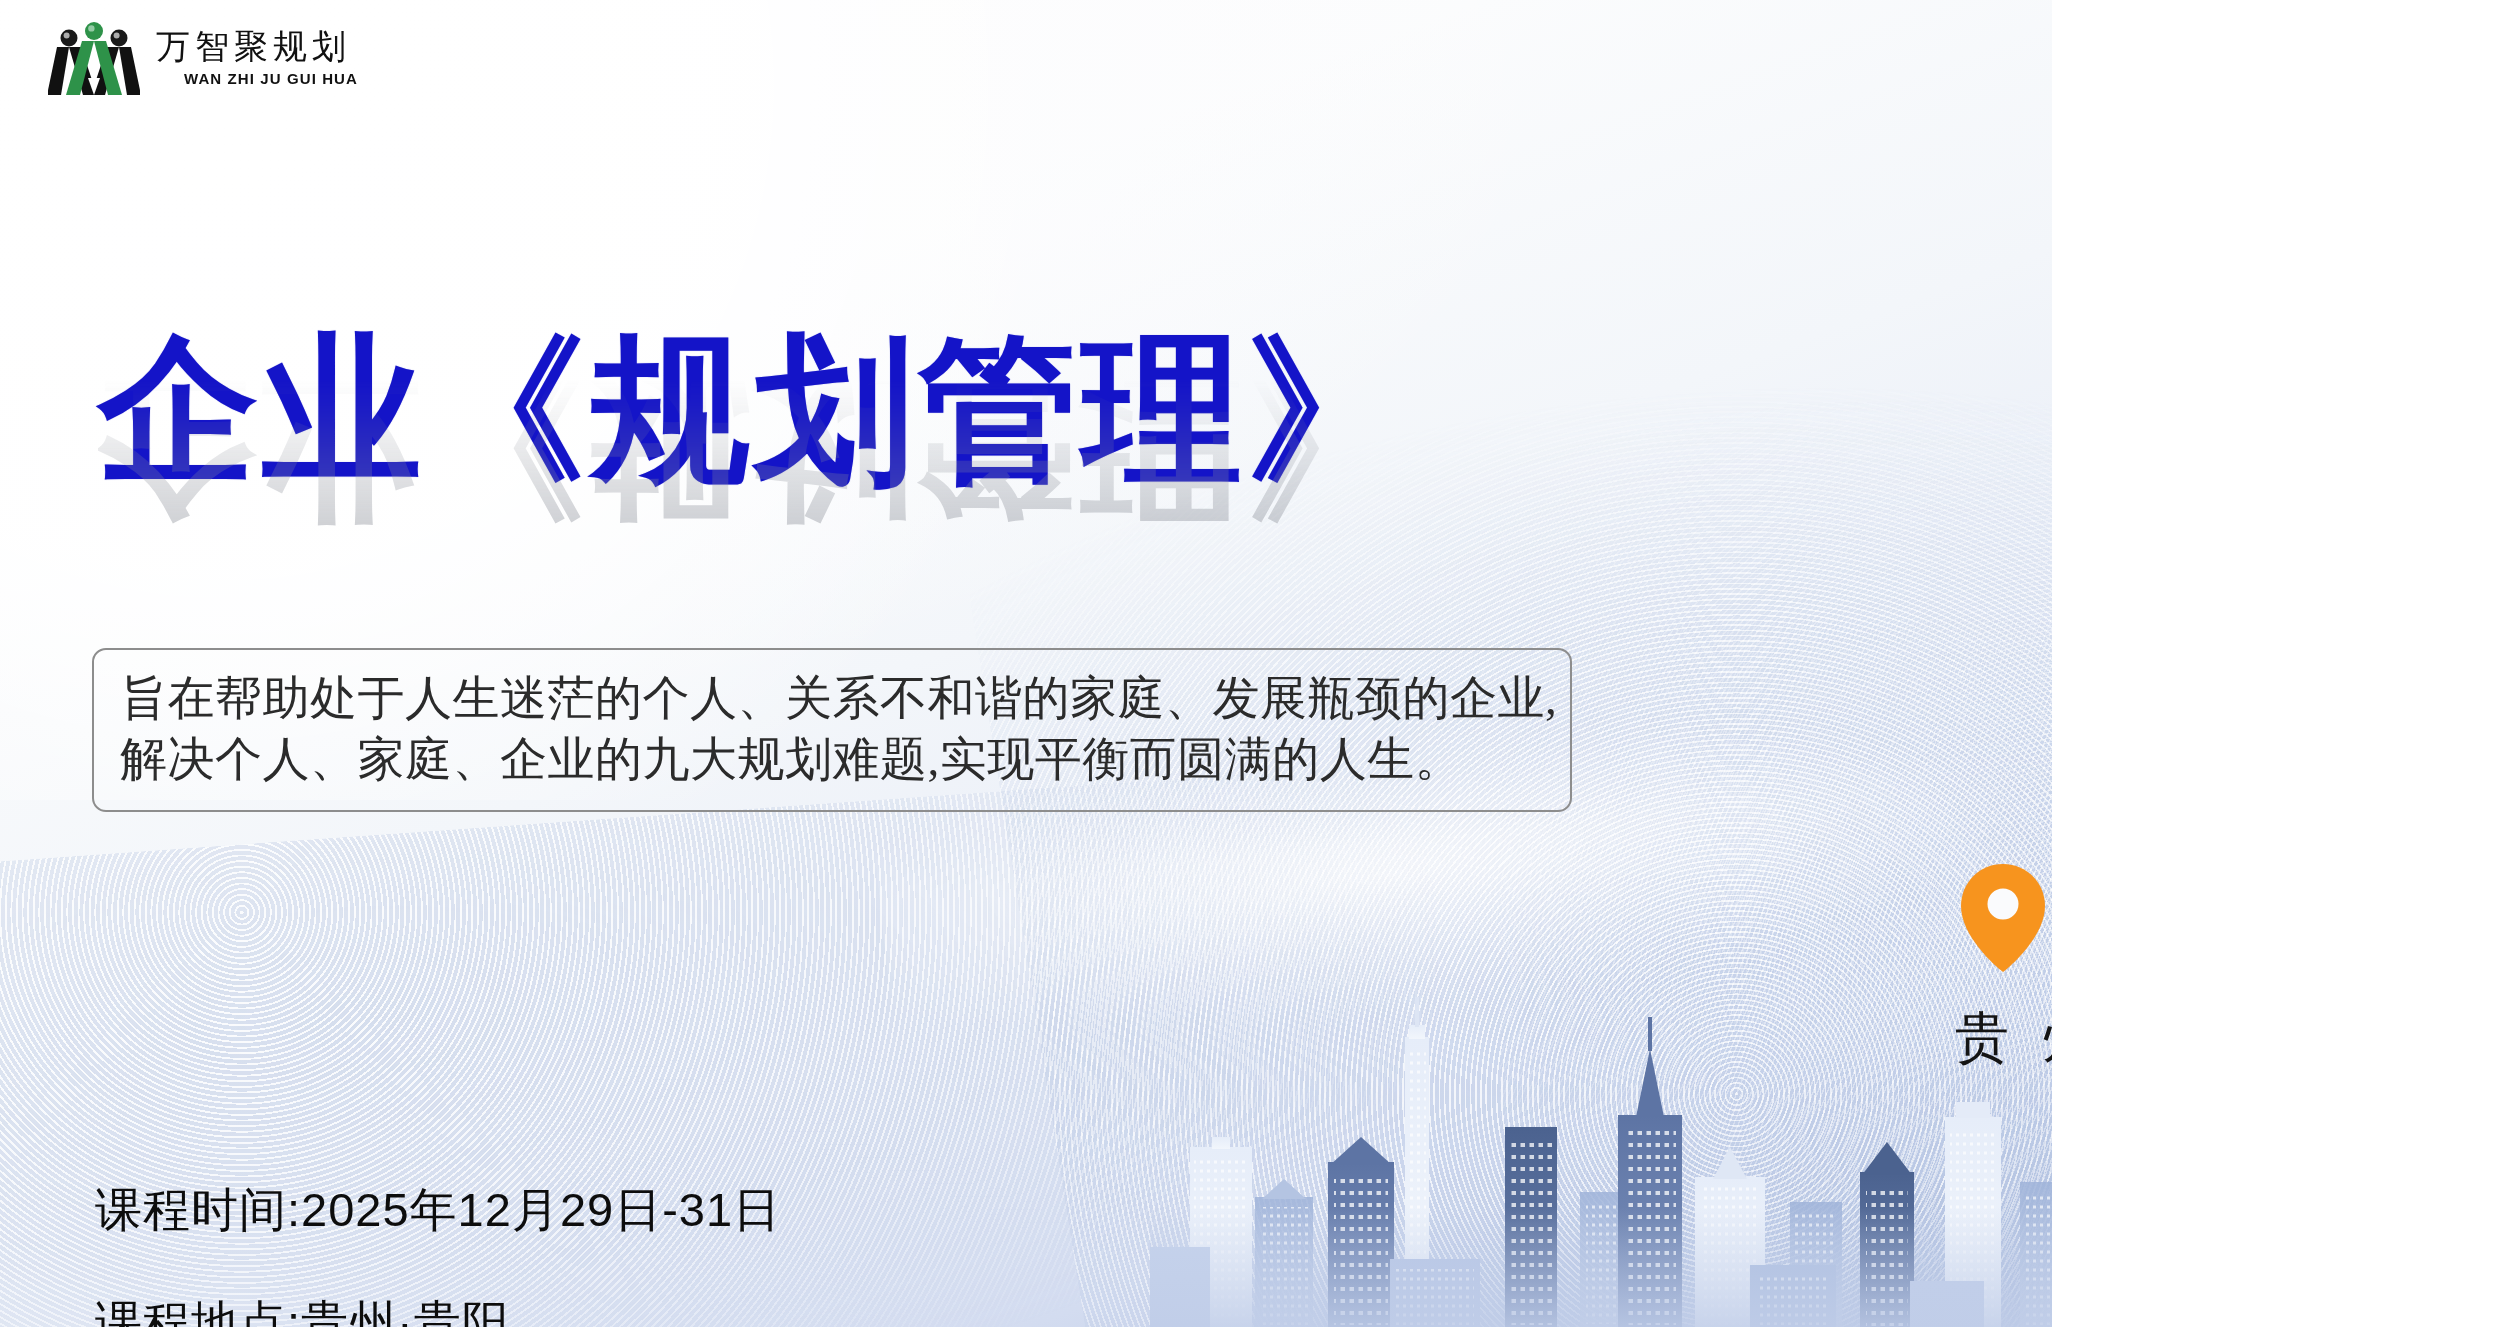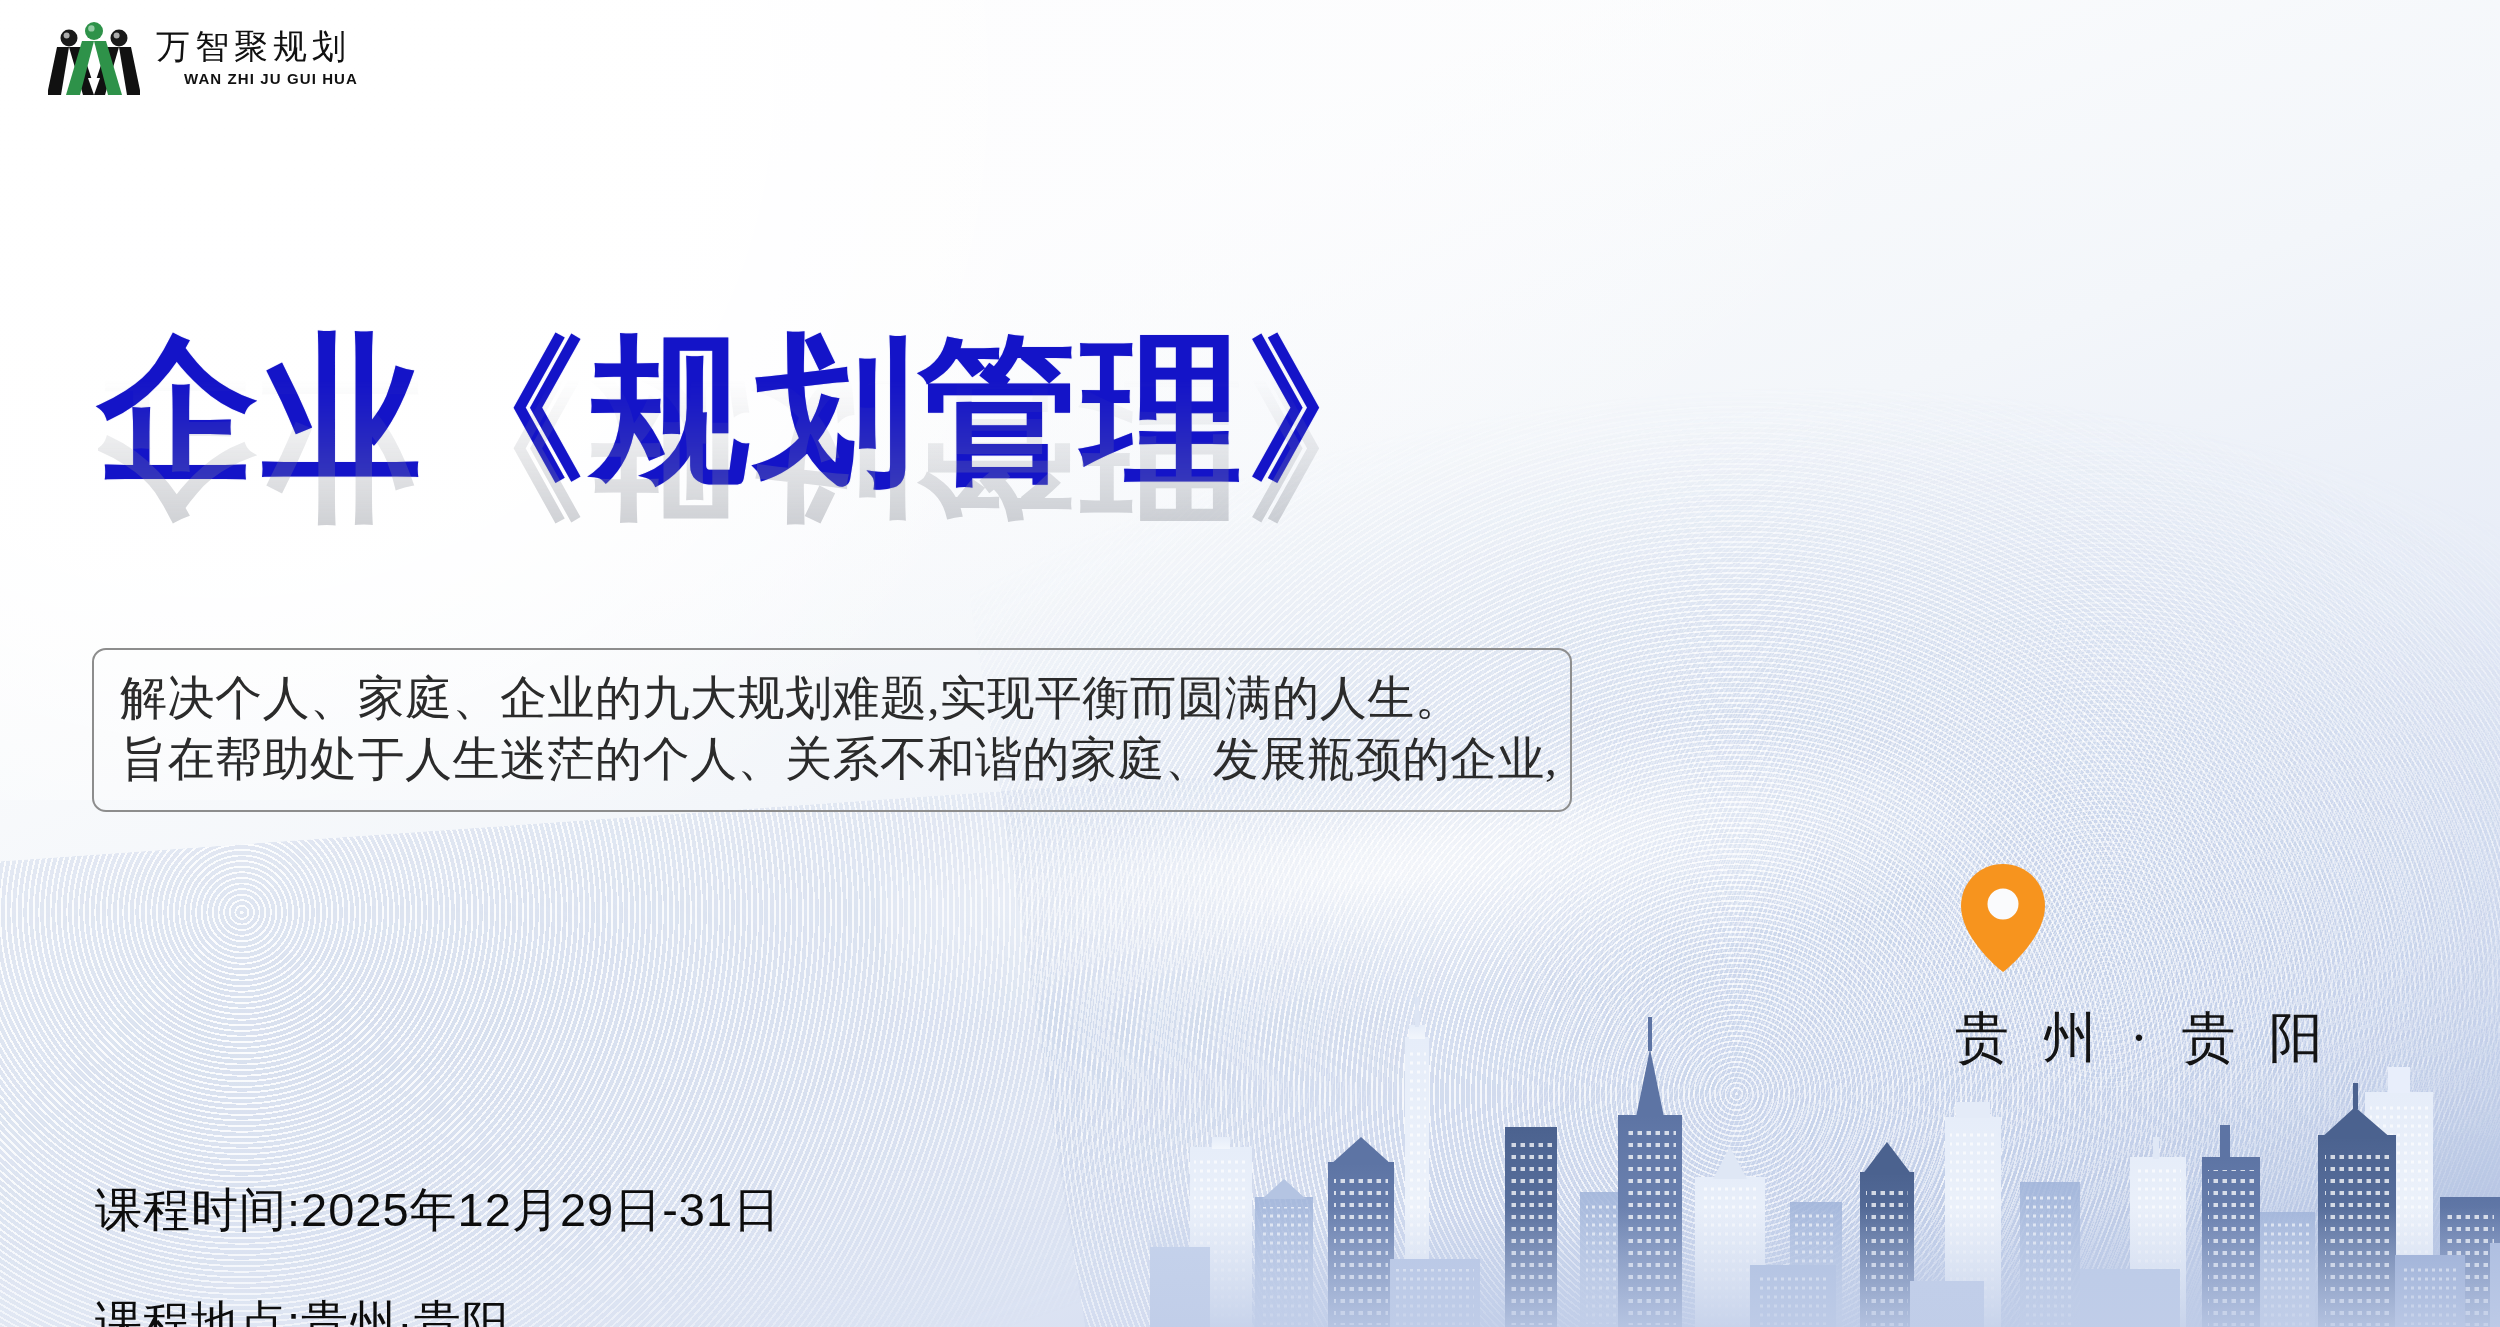--- a/index.html
+++ b/index.html
@@ -1,18 +1,18 @@
 <!DOCTYPE html>
 <html><head>
 <meta charset="utf-8">
 <style>
   html,body{margin:0;padding:0;background:#ffffff;}
   *{box-sizing:border-box;}
   .stage{
-    position:relative;width:2500px;height:1327px;overflow:hidden;
+    position:relative;width:2052px;height:1327px;overflow:hidden;
     font-family:"Liberation Sans","DejaVu Sans",sans-serif;
     background:
       radial-gradient(120% 90% at 8% 4%, #ffffff 0%, #fdfdfe 22%, rgba(253,253,254,0) 58%),
       linear-gradient(160deg,#fdfdfe 0%,#fbfcfd 26%,#f3f6fa 48%,#e8edf7 66%,#d3dcf0 82%,#b9c7e4 94%,#adbcdd 100%);
   }
 
   
   .bg-layer{position:absolute;inset:0;pointer-events:none;}
 
   .wave-mesh-a{
@@ -292,22 +292,22 @@
       <span class="logo-en">WAN ZHI JU GUI HUA</span>
     </span>
   </div>
 
   <div class="headline-wrap">
     <div class="headline">企业《规划管理》</div>
     <div class="headline-reflection" aria-hidden="true">企业《规划管理》</div>
   </div>
 
   <div class="desc-box">
+    <div class="desc-line">旨在帮助处于人生迷茫的个人、关系不和谐的家庭、发展瓶颈的企业,</div>
     <div class="desc-line">解决个人、家庭、企业的九大规划难题,实现平衡而圆满的人生。</div>
-    <div class="desc-line">旨在帮助处于人生迷茫的个人、关系不和谐的家庭、发展瓶颈的企业,</div>
   </div>
 
 
   <div class="pin-block">
     <span class="pin-svg">
       <svg width="96" height="120" viewBox="0 0 96 120" aria-hidden="true">
         <path d="M48 6 C24.6 6 6 24.6 6 48 c0 30 34 60 42 66 8-6 42-36 42-66 C90 24.6 71.4 6 48 6 Z" fill="#f7941e"></path>
         <circle cx="48" cy="46" r="15.5" fill="#fafbfd"></circle>
       </svg>
     </span>

